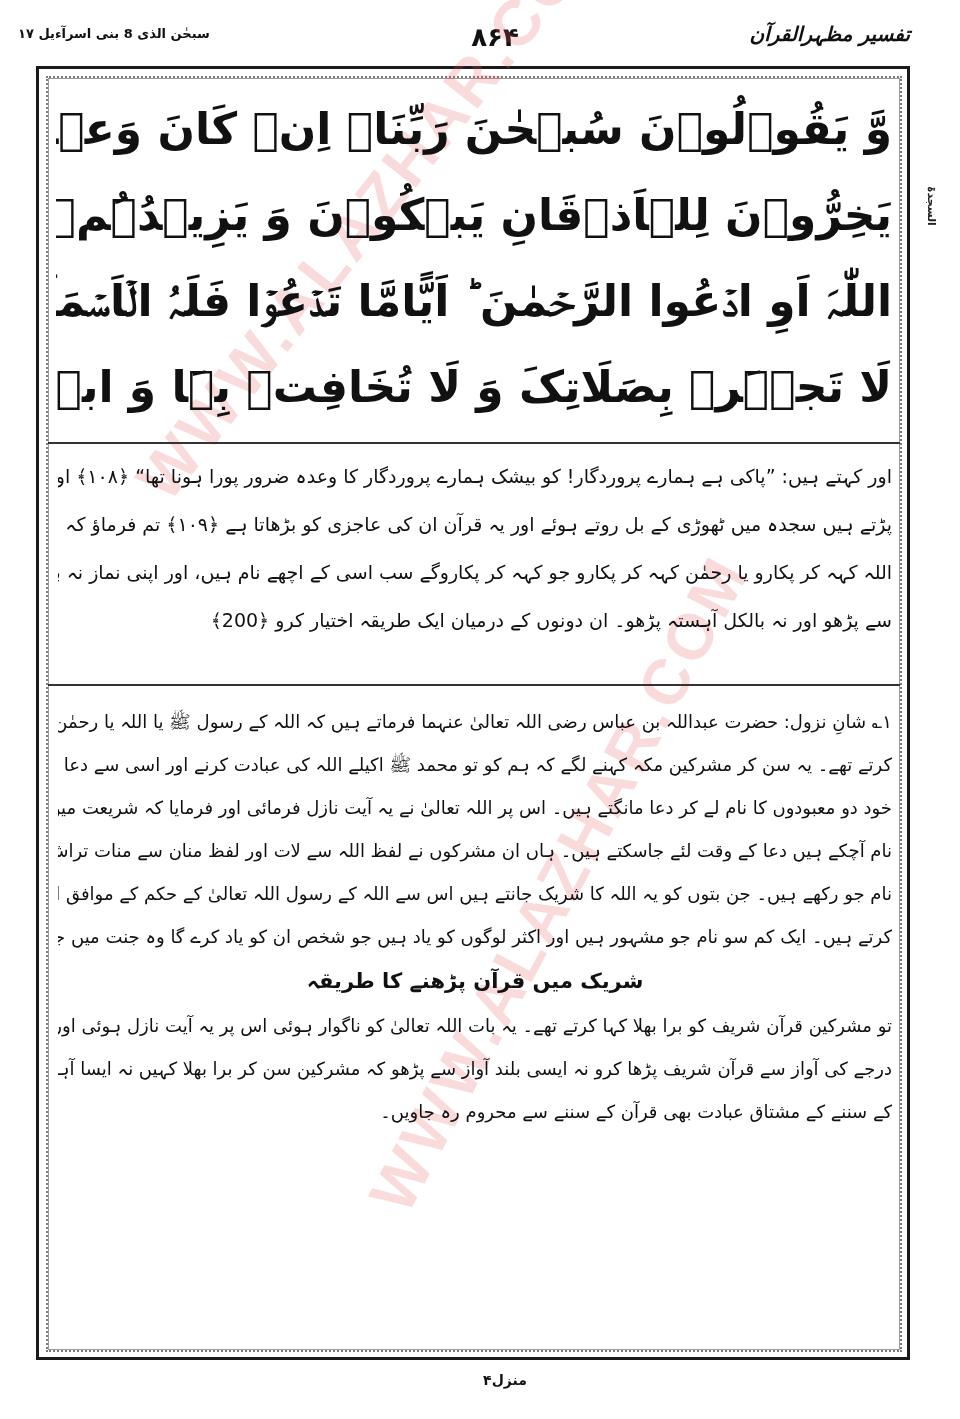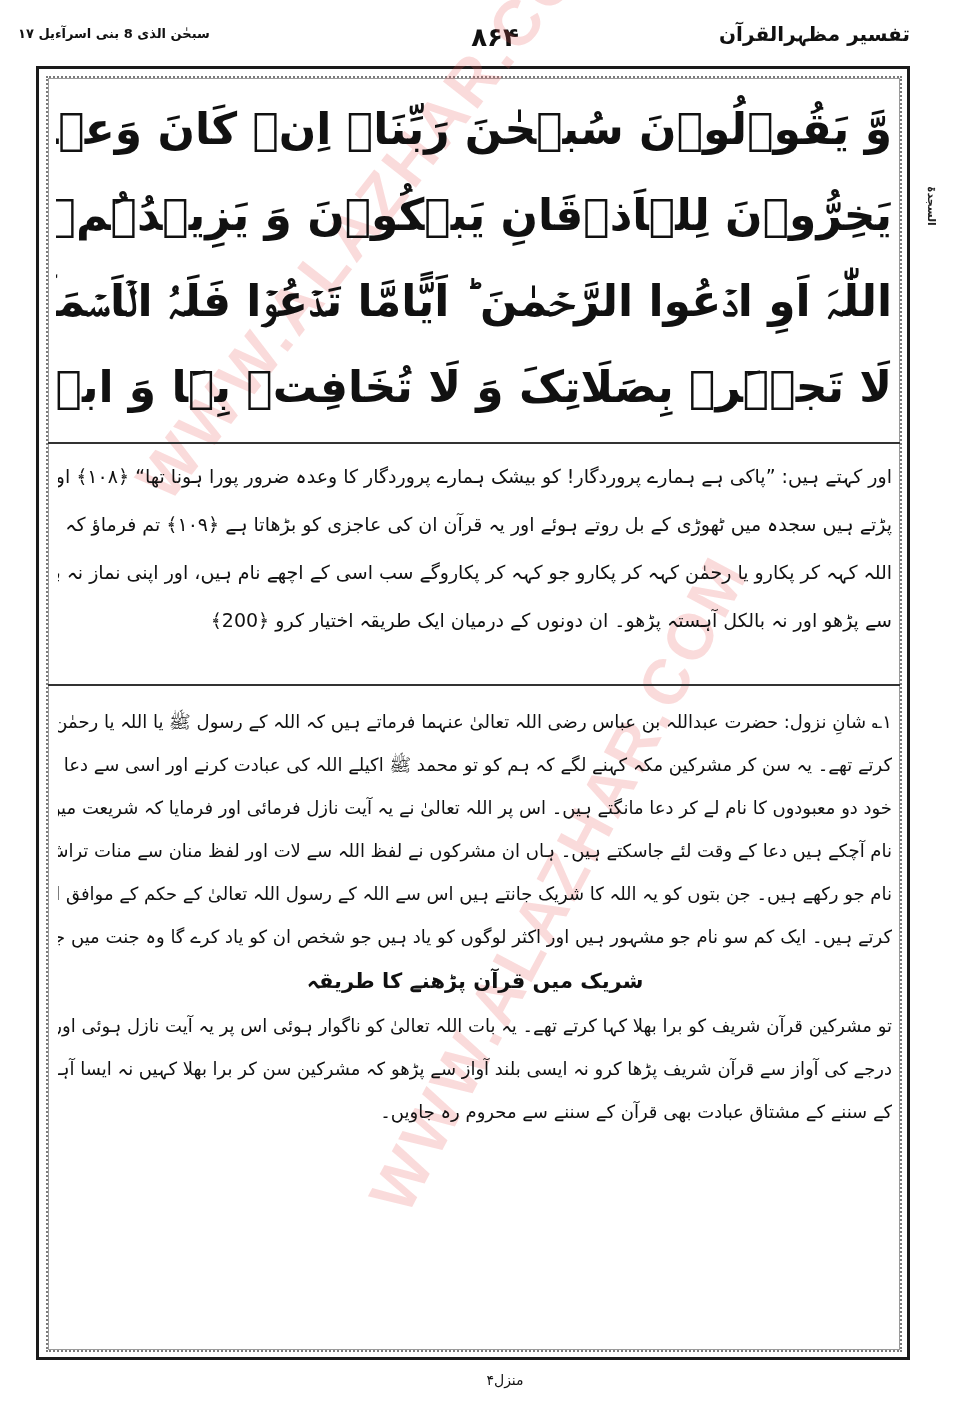--- a/index.html
+++ b/index.html
@@ -5,21 +5,21 @@
   html, body { margin: 0; padding: 0; background: #ffffff; }
   body {
     width: 960px; height: 1419px; position: relative; overflow: hidden;
     font-family: "DejaVu Sans", sans-serif; color: #111;
   }
   .page-header {
     position: absolute; left: 0; top: 22px; width: 960px; height: 40px;
   }
   .hdr-right {
     position: absolute; right: 50px; top: 0; font-size: 20px; font-weight: bold;
-    direction: rtl; font-family: "DejaVu Sans", sans-serif;
+    direction: rtl; font-family: "DejaVu Sans", sans-serif; font-style: italic;
   }
   .hdr-center {
     position: absolute; left: 0; right: 0; top: 0; text-align: center;
     font-size: 26px; font-weight: bold; letter-spacing: 1px;
     font-family: "DejaVu Sans", sans-serif;
     padding-left: 30px;
   }
   .hdr-left {
     position: absolute; left: 18px; top: 4px; font-size: 13px; font-weight: bold;
     direction: rtl; font-family: "DejaVu Sans", sans-serif;
@@ -73,21 +73,21 @@
     font-family: "DejaVu Sans", sans-serif;
   }
   .tafsir-line {
     height: 43px; line-height: 43px; font-size: 18px;
     font-family: "DejaVu Sans", sans-serif; white-space: nowrap; overflow: hidden;
     text-align: justify; text-align-last: justify;
   }
   .tafsir-line.last { text-align-last: right; }
   .footer-label {
     position: absolute; left: 0; width: 960px; top: 1372px; text-align: center;
-    font-size: 14px; font-weight: normal; direction: rtl;
+    font-size: 14px; font-weight: bold; direction: rtl;
     font-family: "DejaVu Sans", sans-serif;
   }
   .footer-label span { display: inline-block; margin-left: 50px; }
   .watermark {
     position: absolute; color: rgba(230, 90, 90, 0.22); font-weight: bold;
     font-family: "Liberation Sans", sans-serif; letter-spacing: 4px;
     white-space: nowrap; pointer-events: none; transform-origin: left bottom;
   }
   .wm-1 { left: 180px; top: 440px; font-size: 64px; transform: rotate(-52deg); }
   .wm-2 { left: 420px; top: 1150px; font-size: 64px; transform: rotate(-62deg); }

